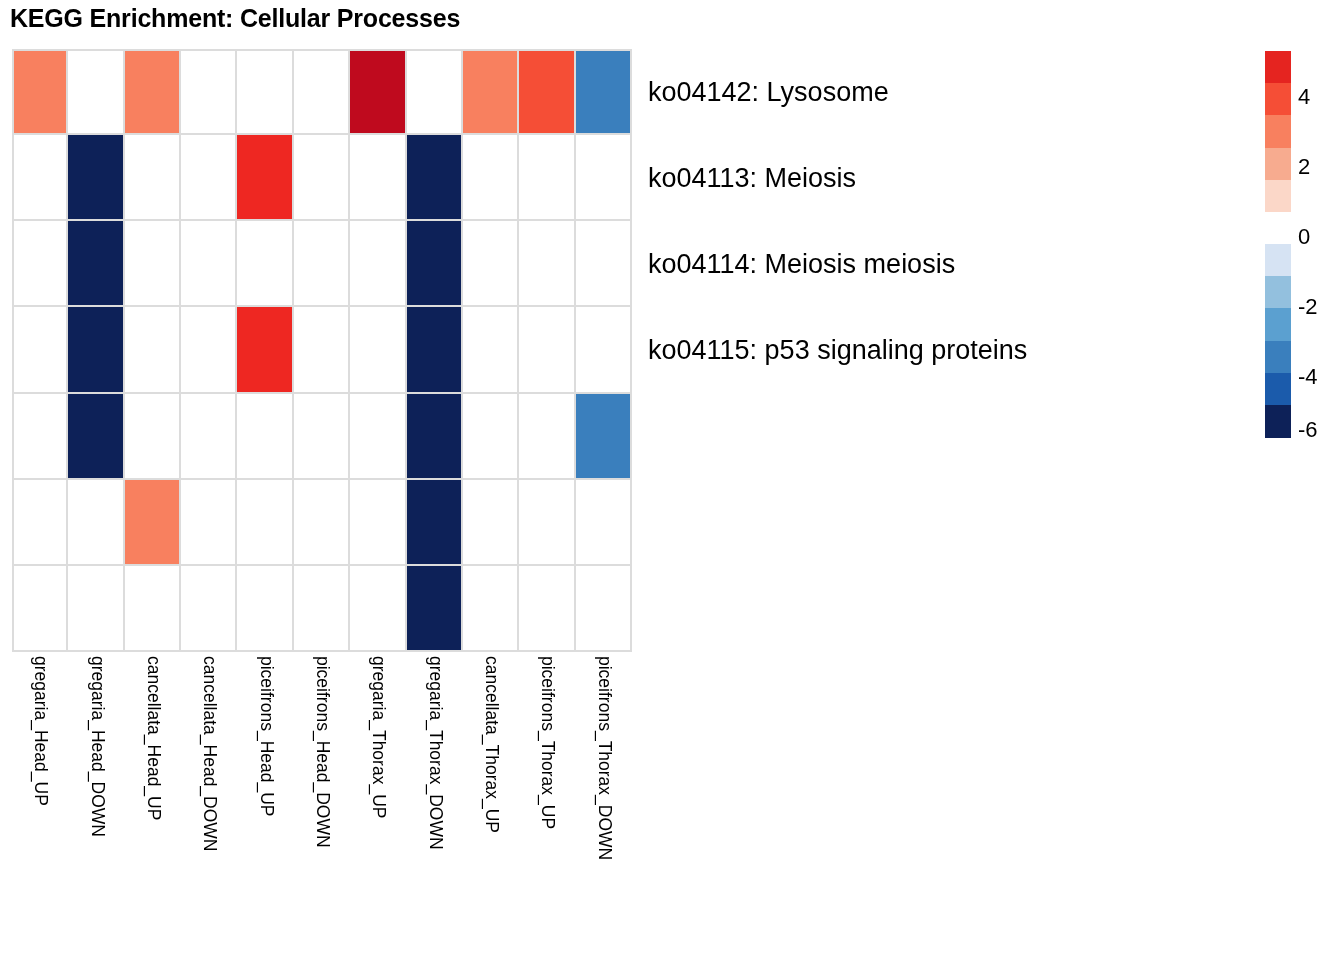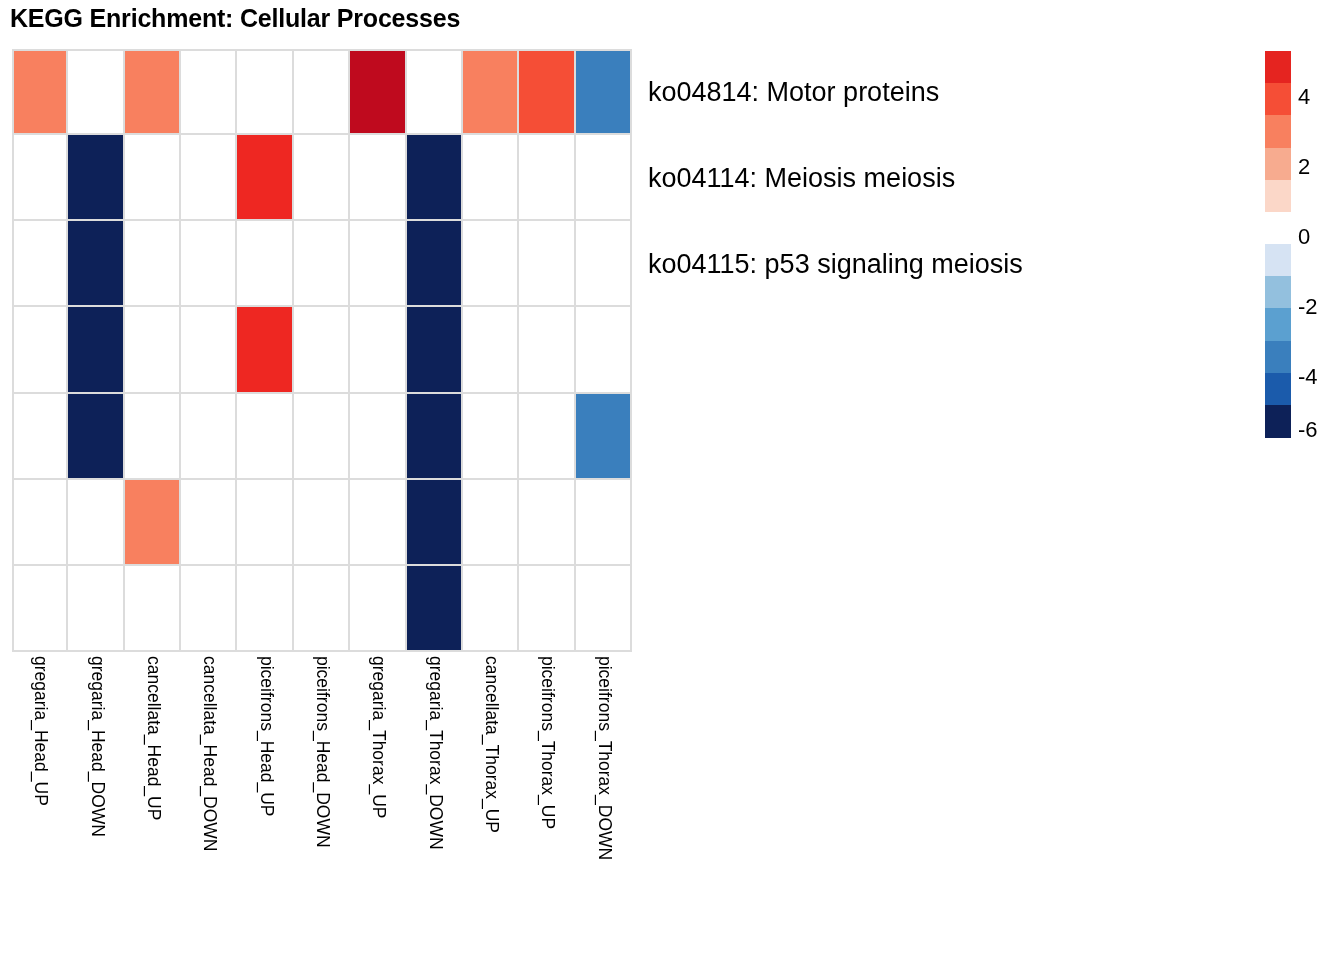--- a/index.html
+++ b/index.html
@@ -217,23 +217,24 @@
         <div class="cell" style="background: rgb(255, 255, 255); border-bottom: none;"></div>
         <div class="cell" style="background: rgb(13, 33, 88); border-bottom: none;"></div>
         <div class="cell" style="background: rgb(255, 255, 255); border-bottom: none;"></div>
         <div class="cell" style="background: rgb(255, 255, 255); border-bottom: none;"></div>
         <div class="cell" style="background: rgb(255, 255, 255); border-right: none; border-bottom: none;"></div>
       </div>
     <div id="grid-border"></div>
   </div>
 
   <div id="row-labels">
-      <div class="row-label">ko04814: Motor proteins</div>
+      <div class="row-label">ko04142: Lysosome</div>
+      <div class="row-label">ko04113: Meiosis</div>
       <div class="row-label">ko04114: Meiosis meiosis</div>
-      <div class="row-label">ko04115: p53 signaling meiosis</div>
+      <div class="row-label">ko04115: p53 signaling proteins</div>
     </div>
 
   <div id="col-labels">
       <div class="col-label-slot">
         <div class="col-label">gregaria_Head_UP</div>
       </div>
       <div class="col-label-slot">
         <div class="col-label">gregaria_Head_DOWN</div>
       </div>
       <div class="col-label-slot">

